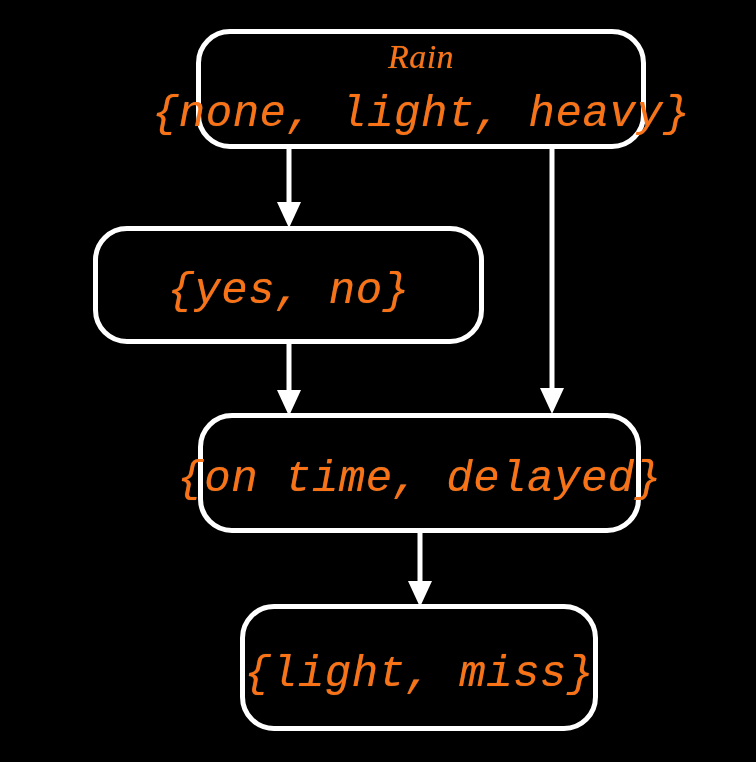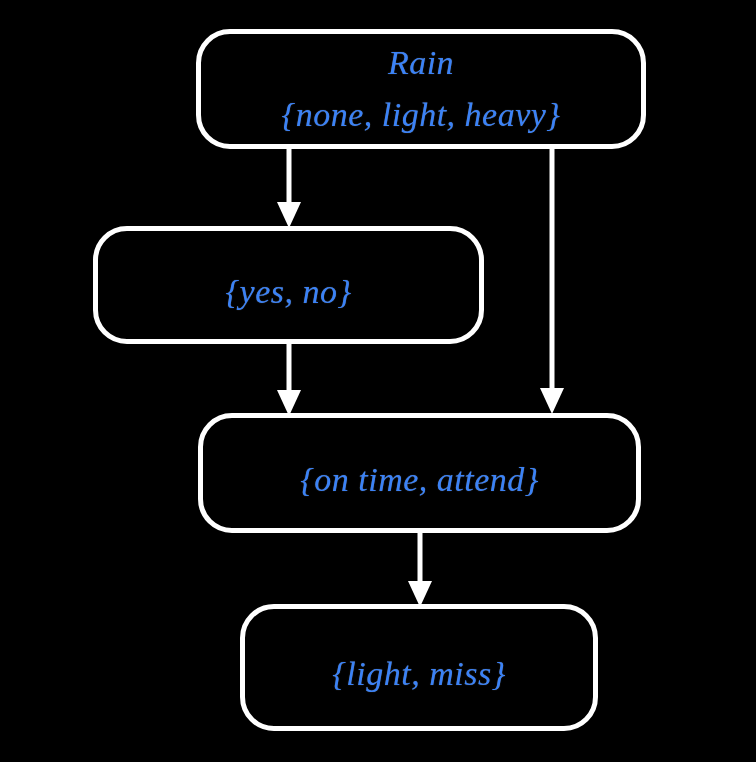--- a/index.html
+++ b/index.html
@@ -19,35 +19,36 @@
     position: absolute;
     box-sizing: border-box;
     border: 5px solid #ffffff;
     border-radius: 34px;
     background: #000000;
     display: flex;
     flex-direction: column;
     align-items: center;
     justify-content: center;
     text-align: center;
-    color: #3b82f6;
+    color: #f97316;
     font-style: italic;
     line-height: 1.12;
     text-shadow: 0 0 1px rgba(255,255,255,0.35);
   }
   .node-title {
     font-size: 34px;
     letter-spacing: 0.5px;
     white-space: nowrap;
   }
   .node-states {
-    font-size: 34px;
+    font-size: 44px;
     letter-spacing: 0.5px;
     white-space: nowrap;
     margin-top: 14px;
+    font-family: Liberation Mono, monospace;
   }
   .edge {
     position: absolute;
   }
   .edge svg {
     display: block;
     overflow: visible;
   }
 </style>
 </head>
@@ -86,20 +87,20 @@
   <div class="node" style="left:196px; top:29px; width:450px; height:120px;">
     <div class="node-title">Rain</div>
     <div class="node-states">{none, light, heavy}</div>
   </div>
 
   <div class="node" style="left:93px; top:226px; width:391px; height:118px;">
     <div class="node-states">{yes, no}</div>
   </div>
 
   <div class="node" style="left:198px; top:413px; width:443px; height:120px;">
-    <div class="node-states">{on time, attend}</div>
+    <div class="node-states">{on time, delayed}</div>
   </div>
 
   <div class="node" style="left:240px; top:604px; width:358px; height:127px;">
     <div class="node-states">{light, miss}</div>
   </div>
 
 </div>
 
 </body></html>

